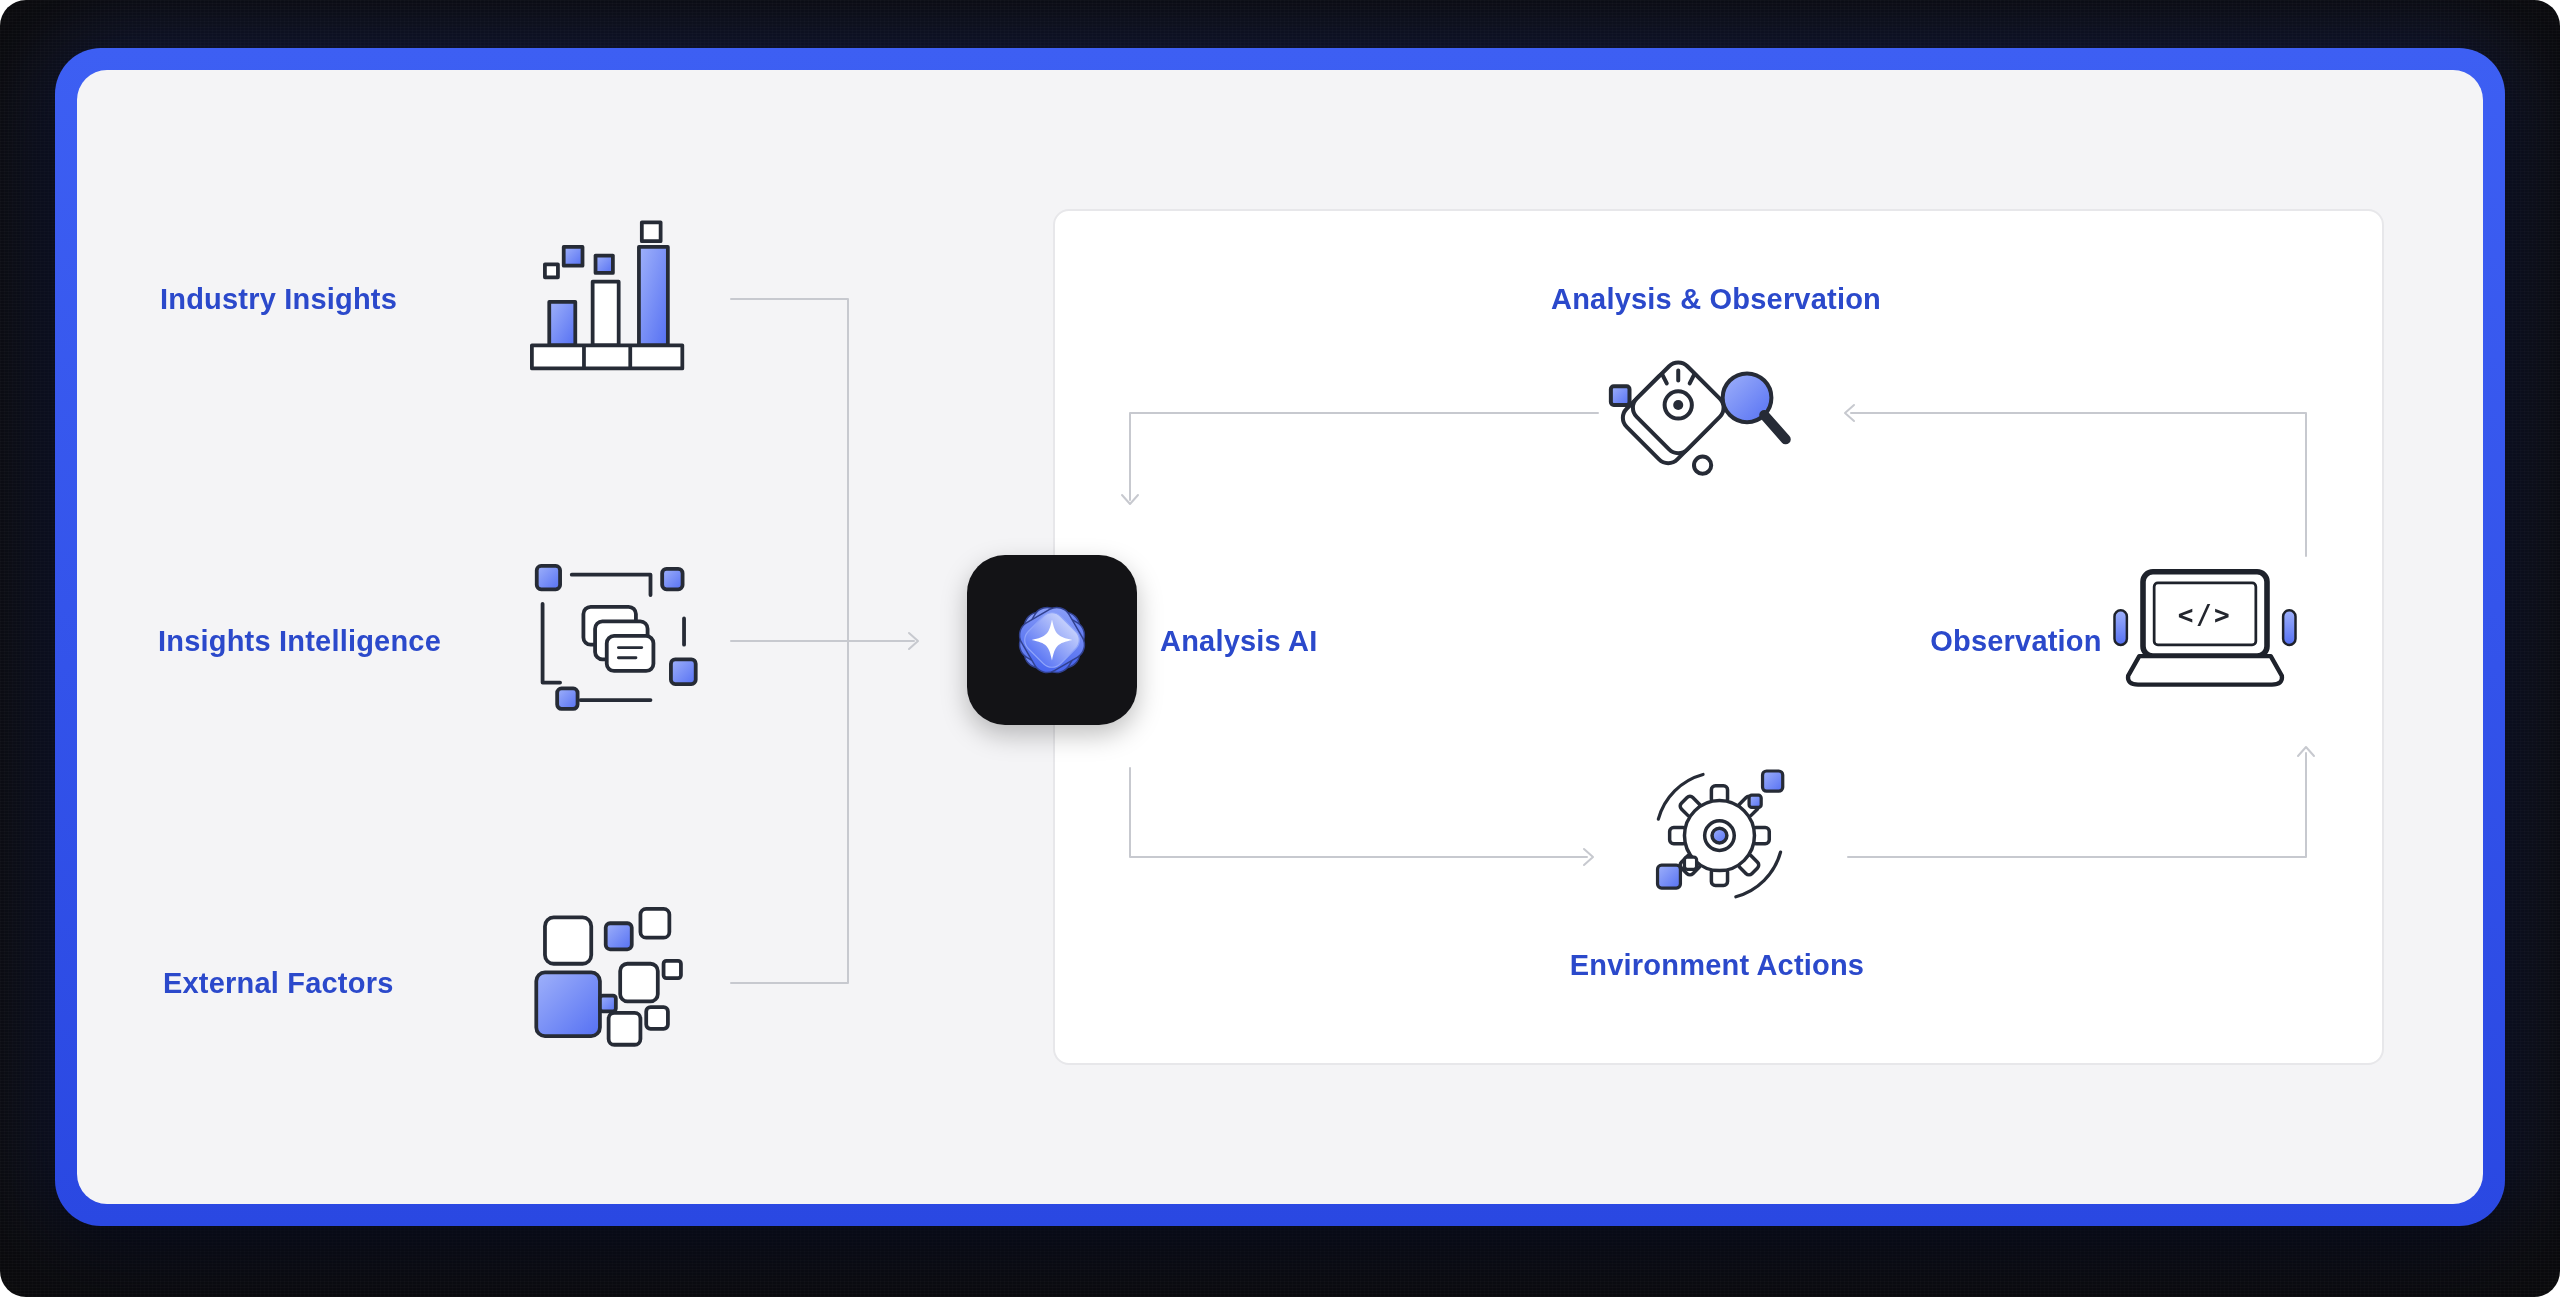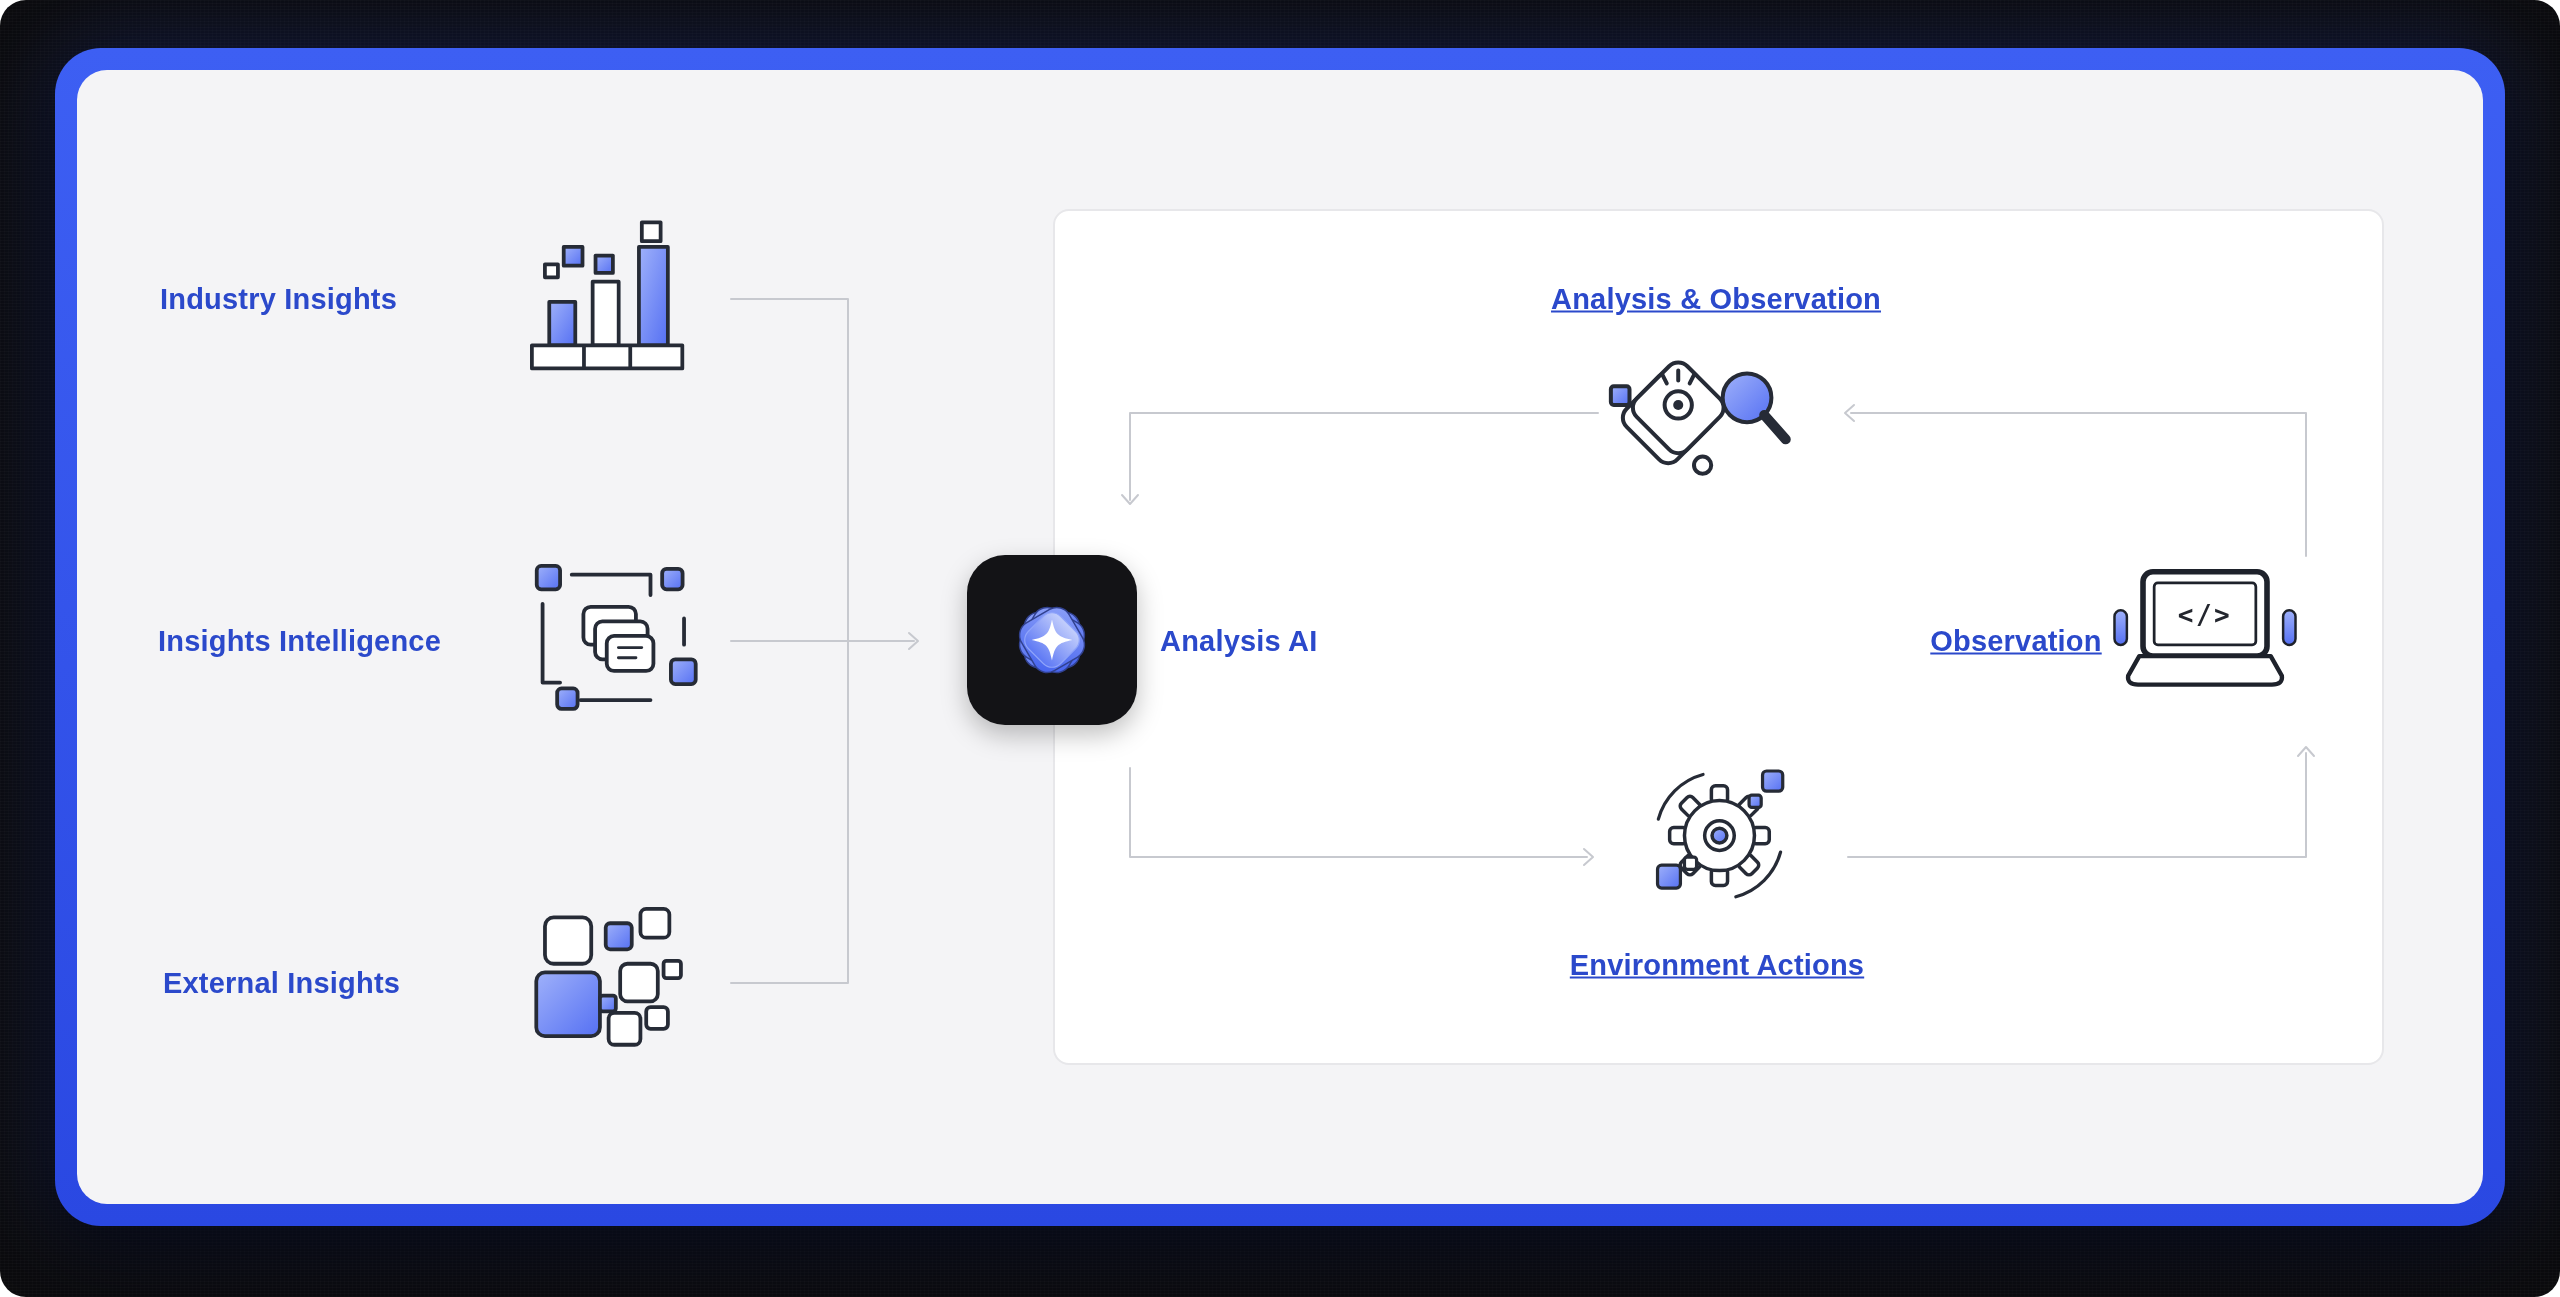--- a/index.html
+++ b/index.html
@@ -28,21 +28,21 @@
     position:absolute;left:1053px;top:209px;width:1331px;height:856px;
     background:#ffffff;border:2px solid #e7e7ea;border-radius:16px;
     box-sizing:border-box;z-index:3;
   }
   .connectors{position:absolute;left:0;top:0;z-index:4;pointer-events:none;}
   .label{
     position:absolute;z-index:6;white-space:nowrap;
     color:#2b49cb;font-size:29px;font-weight:700;letter-spacing:.2px;
   }
   .label.vcenter{transform:translateY(-50%);text-align:center;}
-  .label.center{transform:translate(-50%,-50%);text-decoration:underline;}
+  .label.center{transform:translate(-50%,-50%);}
   .icon{position:absolute;z-index:5;}
   .ai-box{
     position:absolute;left:967px;top:555px;width:170px;height:170px;
     background:#131316;border-radius:38px;z-index:5;
     display:flex;align-items:center;justify-content:center;
     box-shadow:0 10px 26px rgba(0,0,0,.25);
   }
 </style>
 </head>
 <body>
@@ -67,21 +67,21 @@
       <path d="M1130 768 V857 H1587"></path>
       <path d="M1584 849 L1593 857 L1584 865"></path>
 
       <path d="M1848 857 H2306 V753"></path>
       <path d="M2298 756 L2306 747 L2314 756"></path>
     </g>
   </svg>
 
   <div class="label vcenter" style="left:160px;top:299px">Industry Insights</div>
   <div class="label vcenter" style="left:158px;top:641px">Insights Intelligence</div>
-  <div class="label vcenter" style="left:163px;top:983px">External Insights</div>
+  <div class="label vcenter" style="left:163px;top:983px">External Factors</div>
 
   <svg class="icon" style="left:520px;top:218px" width="180" height="162" viewBox="0 0 124 112">
     <defs>
       <linearGradient id="bc-g" x1="0" y1="0" x2="1" y2="1">
         <stop offset="0" stop-color="#9fb1fa"></stop>
           <stop offset="1" stop-color="#5570f3"></stop>
       </linearGradient>
     </defs>
     <g stroke="#262b36" stroke-width="2.6" stroke-linejoin="round">
       <rect x="84" y="3" width="13" height="13" fill="#fff"></rect>

